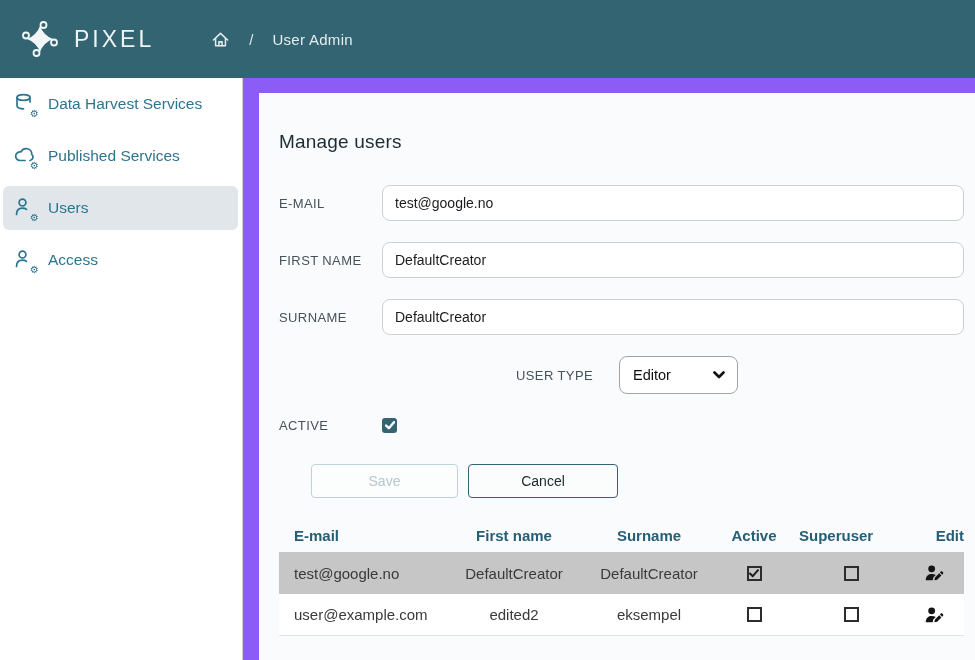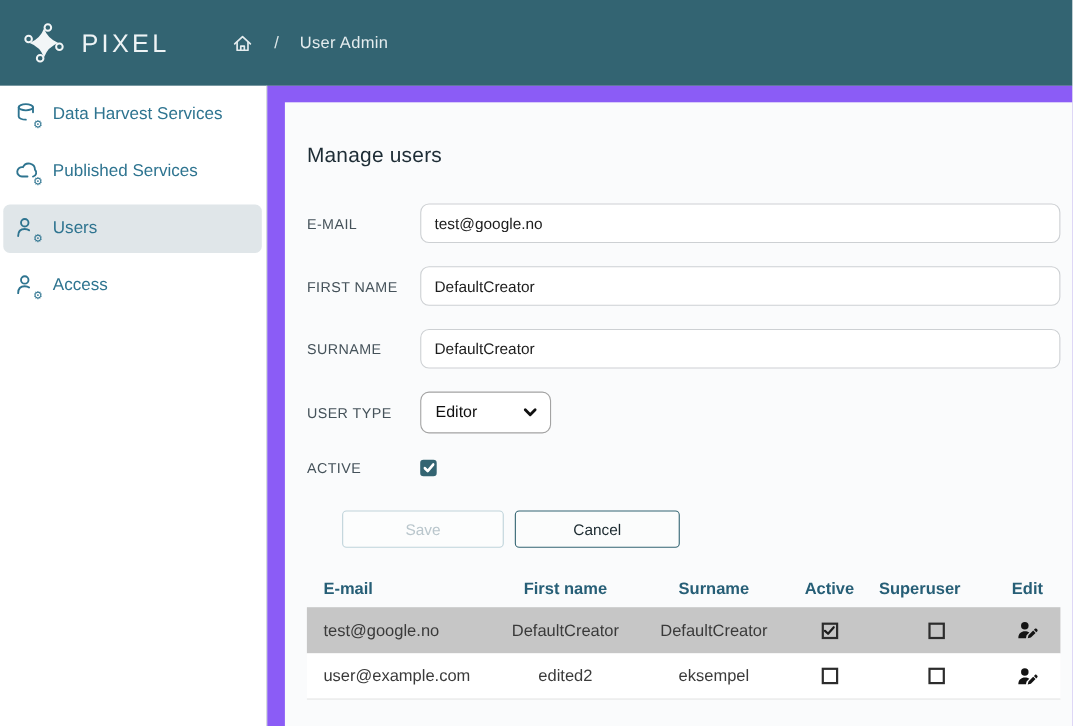--- a/index.html
+++ b/index.html
@@ -37,41 +37,41 @@
   .text-input { width:582px; height:36px; border:1px solid #cdd0d3; border-radius:8px; background:#fff;
     padding-left:12px; font-size:14px; color:#1c1c1c; font-family:"Liberation Sans", sans-serif; outline:none; }
   .select-box { width:119px; height:38px; border:1px solid #a3a3a3; border-radius:8px; background:#fff;
     display:flex; align-items:center; justify-content:space-between; padding:0 12px 0 13px; cursor:pointer; }
   .select-value { font-size:14.5px; color:#101010; }
   .chev svg { display:block; stroke:#111; stroke-width:2.6; fill:none; stroke-linecap:round; stroke-linejoin:round; }
   .active-cbx { width:15px; height:15px; background:#336472; border-radius:3px; display:flex;
     align-items:center; justify-content:center; cursor:pointer; }
   .active-cbx svg { stroke:#fff; stroke-width:2.4; fill:none; stroke-linecap:round; stroke-linejoin:round; display:none; }
   .active-cbx.checked svg { display:block; }
-  .row-usertype { margin-bottom:24px; }
+  .row-usertype { margin-bottom:24px;justify-content:center; }
   .row-active { margin-bottom:0; }
 
   
   .btn-row { margin-top:31px; display:flex; gap:10px;margin-left:32px; }
   .btn { height:34px; border-radius:4px; font-size:14px; font-family:"Liberation Sans", sans-serif; cursor:pointer; }
   .btn-save { width:147px; background:#fcfdfd; border:1px solid #bfd3da; color:#b9c6cc; }
   .btn-cancel { width:150px; background:#fbfcfc; border:1.5px solid #336472; color:#1a282e; }
 
   
   .table { margin-top:20px; width:685px; }
   .thead { display:flex; align-items:center; height:34px; font-weight:bold; color:#265e76; font-size:15px; }
   .trow { display:flex; align-items:center; height:42px; font-size:15px; color:#3a3a3a; background:#fff; cursor:pointer; }
   .trow.selected { background:#c6c6c6; }
   .trow:last-child { border-bottom:1px solid #e3e3e3; }
   .col-email { width:160px; padding-left:15px; text-align:left; }
   .col-first { width:150px; text-align:center; }
   .col-sur   { width:120px; text-align:center; }
   .col-active{ width:90px;  text-align:center; display:flex; justify-content:center; }
   .col-super { width:105px; text-align:left; display:flex; justify-content:center; }
-  .col-edit  { width:60px;  text-align:center; display:flex; justify-content:center; }
+  .col-edit  { width:60px;  text-align:right; display:flex; justify-content:center; }
   .thead .col-active, .thead .col-super, .thead .col-edit { display:block; }
   .table-cbx { width:15px; height:15px; border:2px solid #2c2c2c; display:flex; align-items:center;
     justify-content:center; cursor:pointer; background:transparent; }
   .table-cbx svg { stroke:#1c1c1c; stroke-width:2; fill:none; stroke-linecap:round; stroke-linejoin:round; display:none; }
   .table-cbx.checked svg { display:block; }
   .edit-btn { background:none; border:none; cursor:pointer; padding:0; line-height:0; }
   .edit-btn svg { fill:#141414; }
 </style>
 </head>
 <body>

